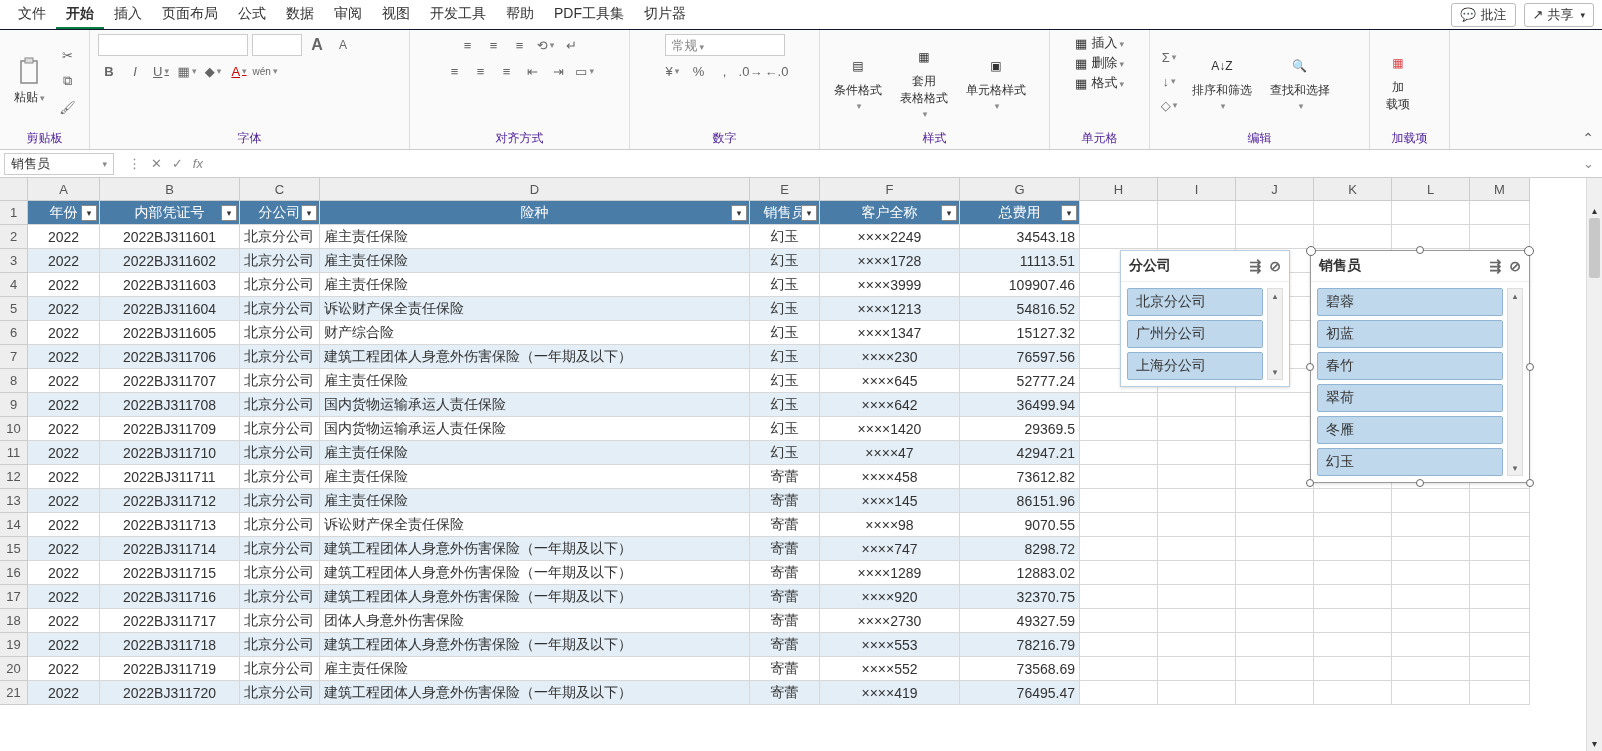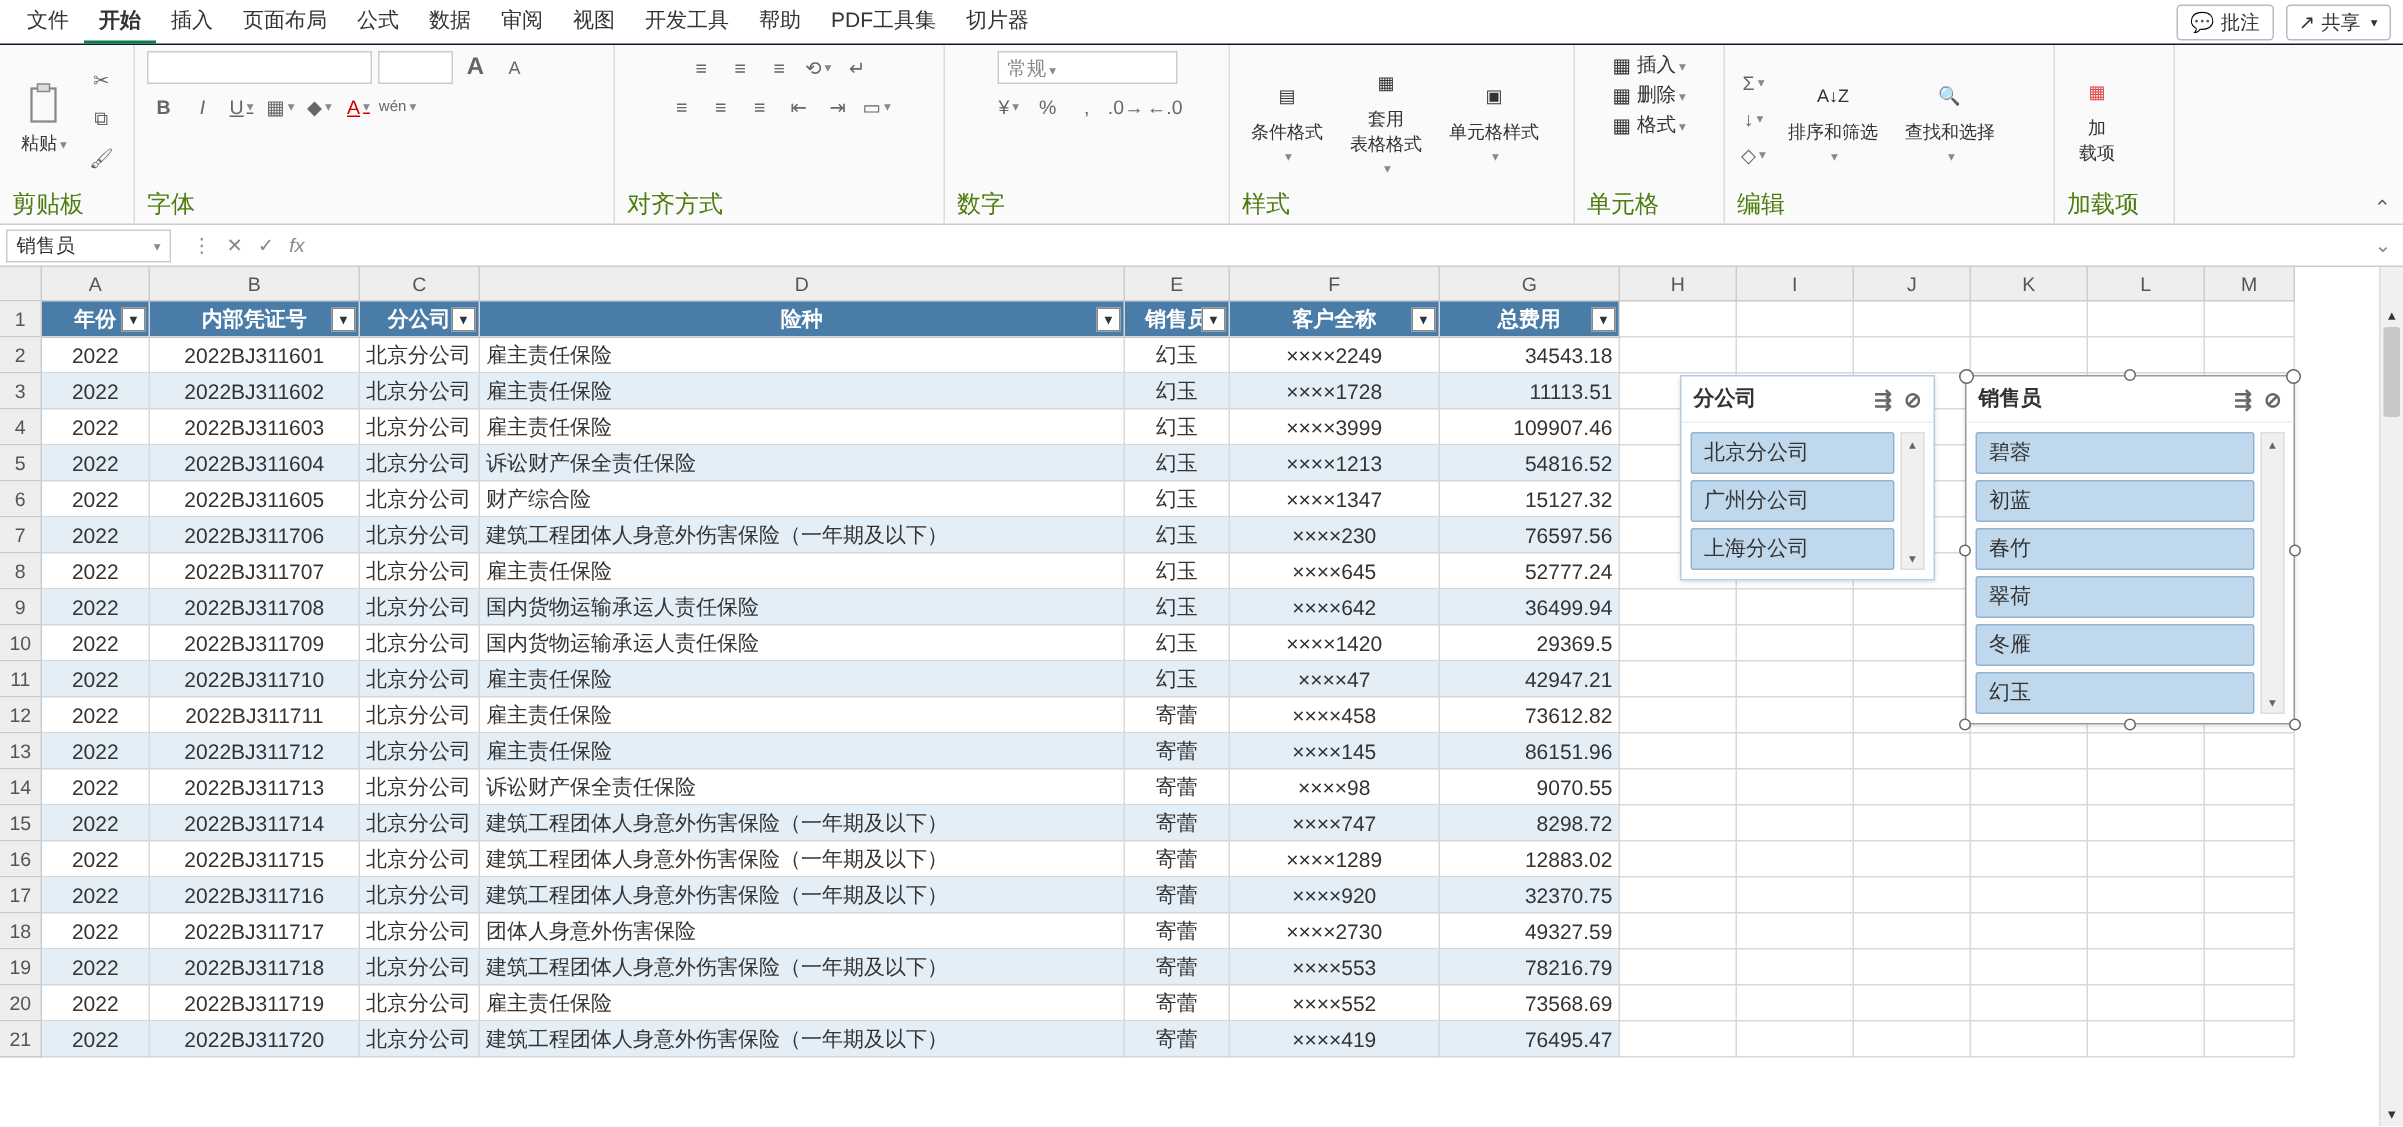--- a/index.html
+++ b/index.html
@@ -8,21 +8,21 @@
 
 .menubar { display: flex; align-items: center; height: 30px; padding: 0 8px; border-bottom: 1px solid #0f172a; }
 .menubar .tab { padding: 4px 10px; cursor: pointer; font-size: 14px; }
 .menubar .tab.active { border-bottom: 2px solid #0a7d44; font-weight: bold; }
 .menubar .right { margin-left: auto; display: flex; gap: 8px; }
 .menubar .btn { border: 1px solid #bbb; border-radius: 3px; padding: 2px 8px; display: flex; align-items: center; gap: 4px; font-size: 13px; }
 
 
 .ribbon { display: flex; height: 120px; border-bottom: 1px solid #ccc; background: #fafafa; }
 .group { border-right: 1px solid #ddd; padding: 4px 8px 2px; display: flex; flex-direction: column; justify-content: space-between; }
-.group-label { text-align: left; font-size: 16px; color: #4d7c0f; padding-top: 2px; }
+.group-label { text-align: center; font-size: 12px; color: #4c1d95; padding-top: 2px; }
 .group-body { display: flex; align-items: center; gap: 6px; flex: 1; }
 .big-btn { display: flex; flex-direction: column; align-items: center; justify-content: center; gap: 2px; padding: 2px 6px; cursor: pointer; font-size: 12px; }
 .icon-box { width: 28px; height: 28px; display: flex; align-items: center; justify-content: center; }
 .small-icons { display: flex; flex-direction: column; gap: 4px; }
 .font-row { display: flex; gap: 4px; align-items: center; }
 .font-select { border: 1px solid #ccc; background: #fff; height: 22px; padding: 0 4px; color: #888; }
 .icon-btn { width: 22px; height: 22px; display: flex; align-items: center; justify-content: center; color: #666; cursor: pointer; }
 .row-stack { display: flex; flex-direction: column; gap: 4px; }
 .dropdown-marker::after { content: "▾"; font-size: 9px; margin-left: 2px; color: #888; }
 .ribbon-collapse { position: absolute; right: 8px; top: 130px; font-size: 14px; color: #666; cursor: pointer; }
@@ -34,21 +34,21 @@
 .fx-input { flex: 1; height: 22px; padding: 0 6px; }
 .fb-expand { padding: 0 8px; color: #888; }
 .corner { width: 28px; height: 23px; border-right: 1px solid #ccc; border-bottom: 1px solid #ccc; background: #eee; }
 .col-headers { display: flex; }
 .col-head { border-right: 1px solid #ccc; border-bottom: 1px solid #ccc; background: #eee; height: 23px; display: flex; align-items: center; justify-content: center; font-size: 13px; color: #555; }
 .row-headers { display: flex; flex-direction: column; }
 .row-head { width: 28px; height: 24px; border-right: 1px solid #ccc; border-bottom: 1px solid #ccc; background: #eee; display: flex; align-items: center; justify-content: center; font-size: 13px; color: #555; }
 .grid { position: relative; }
 .data-row { display: flex; height: 24px; }
 .cell { border-right: 1px solid #d8d8d8; border-bottom: 1px solid #d8d8d8; height: 24px; display: flex; align-items: center; padding: 0 4px; font-size: 14px; overflow: hidden; white-space: nowrap; }
-.th-cell { background: #4a7ca8; color: #fff; font-weight: bold; justify-content: center; position: relative; }
+.th-cell { background: #4a7ca8; color: #fff; font-weight: normal; justify-content: center; position: relative; }
 .th-cell .filter-btn { position: absolute; right: 2px; width: 16px; height: 16px; background: #fff; border: 1px solid #888; font-size: 9px; display: flex; align-items: center; justify-content: center; color: #333; }
 .alt-row { background: #e3eef7; }
 .num { justify-content: flex-end; }
 .ctr { justify-content: center; }
 
 
 .cA { width: 72px; } .cB { width: 140px; } .cC { width: 80px; } .cD { width: 430px; }
 .cE { width: 70px; } .cF { width: 140px; } .cG { width: 120px; } .cH { width: 78px; }
 .cI { width: 78px; } .cJ { width: 78px; } .cK { width: 78px; } .cL { width: 78px; } .cM { width: 60px; }
 

